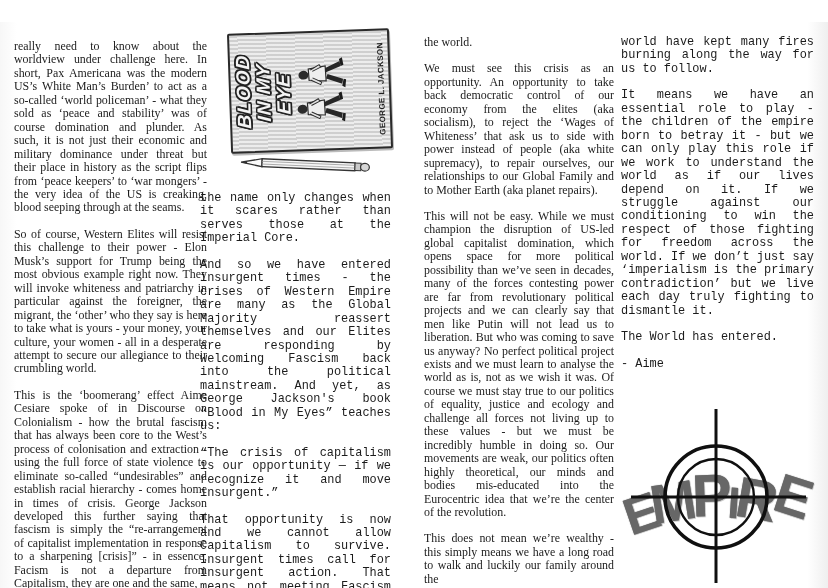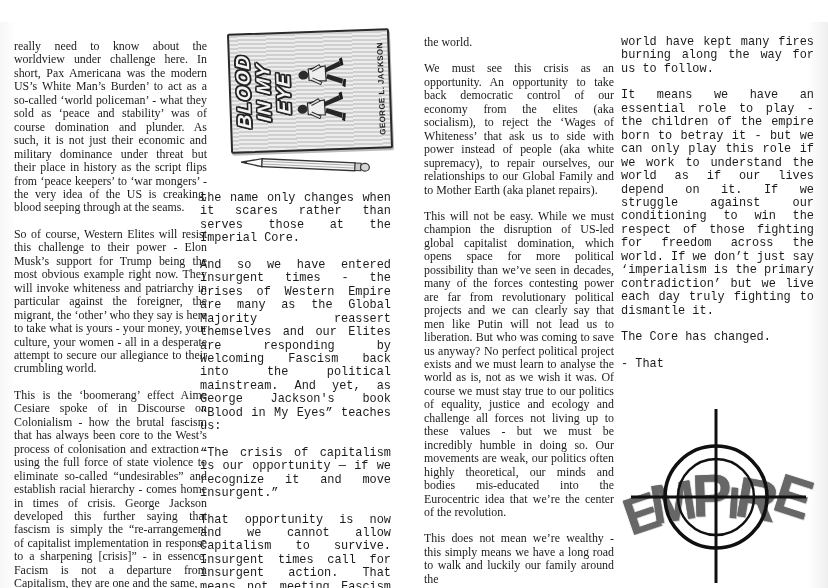--- a/index.html
+++ b/index.html
@@ -132,22 +132,22 @@
   <div class="col" style="left:424px;top:14px;width:190px;">
     <p>the world.</p>
     <p>We must see this crisis as an opportunity. An opportunity to take back democratic control of our economy from the elites (aka socialism), to reject the ‘Wages of Whiteness’ that ask us to side with power instead of people (aka white supremacy), to repair ourselves, our relationships to our Global Family and to Mother Earth (aka planet repairs).</p>
     <p>This will not be easy. While we must champion the disruption of US-led global capitalist domination, which opens space for more political possibility than we’ve seen in decades, many of the forces contesting power are far from revolutionary political projects and we can clearly say that men like Putin will not lead us to liberation. But who was coming to save us anyway? No perfect political project exists and we must learn to analyse the world as is, not as we wish it was. Of course we must stay true to our politics of equality, justice and ecology and challenge all forces not living up to these values - but we must be incredibly humble in doing so. Our movements are weak, our politics often highly theoretical, our minds and bodies mis-educated into the Eurocentric idea that we’re the center of the revolution.</p>
     <p>This does not mean we’re wealthy - this simply means we have a long road to walk and luckily our family around the</p>
   </div>
 
   <div class="col" style="left:621px;top:14px;width:193px;font-family:Liberation Mono, monospace;">
     <p>world have kept many fires burning along the way for us to follow.</p>
     <p>It means we have an essential role to play - the children of the empire born to betray it - but we can only play this role if we work to understand the world as if our lives depend on it. If we struggle against our conditioning to win the respect of those fighting for freedom across the world. If we don’t just say ‘imperialism is the primary contradiction’ but we live each day truly fighting to dismantle it.</p>
-    <p>The Core has changed.</p>
-    <p>- That</p>
+    <p>The World has entered.</p>
+    <p>- Aime</p>
   </div>
 
   <div class="empire-word">
     <span class="e1">E</span>
     <span class="e2">M</span>
     <span class="e3">P</span>
     <span class="e4">I</span>
     <span class="e5">R</span>
     <span class="e6">E</span>
   </div>

